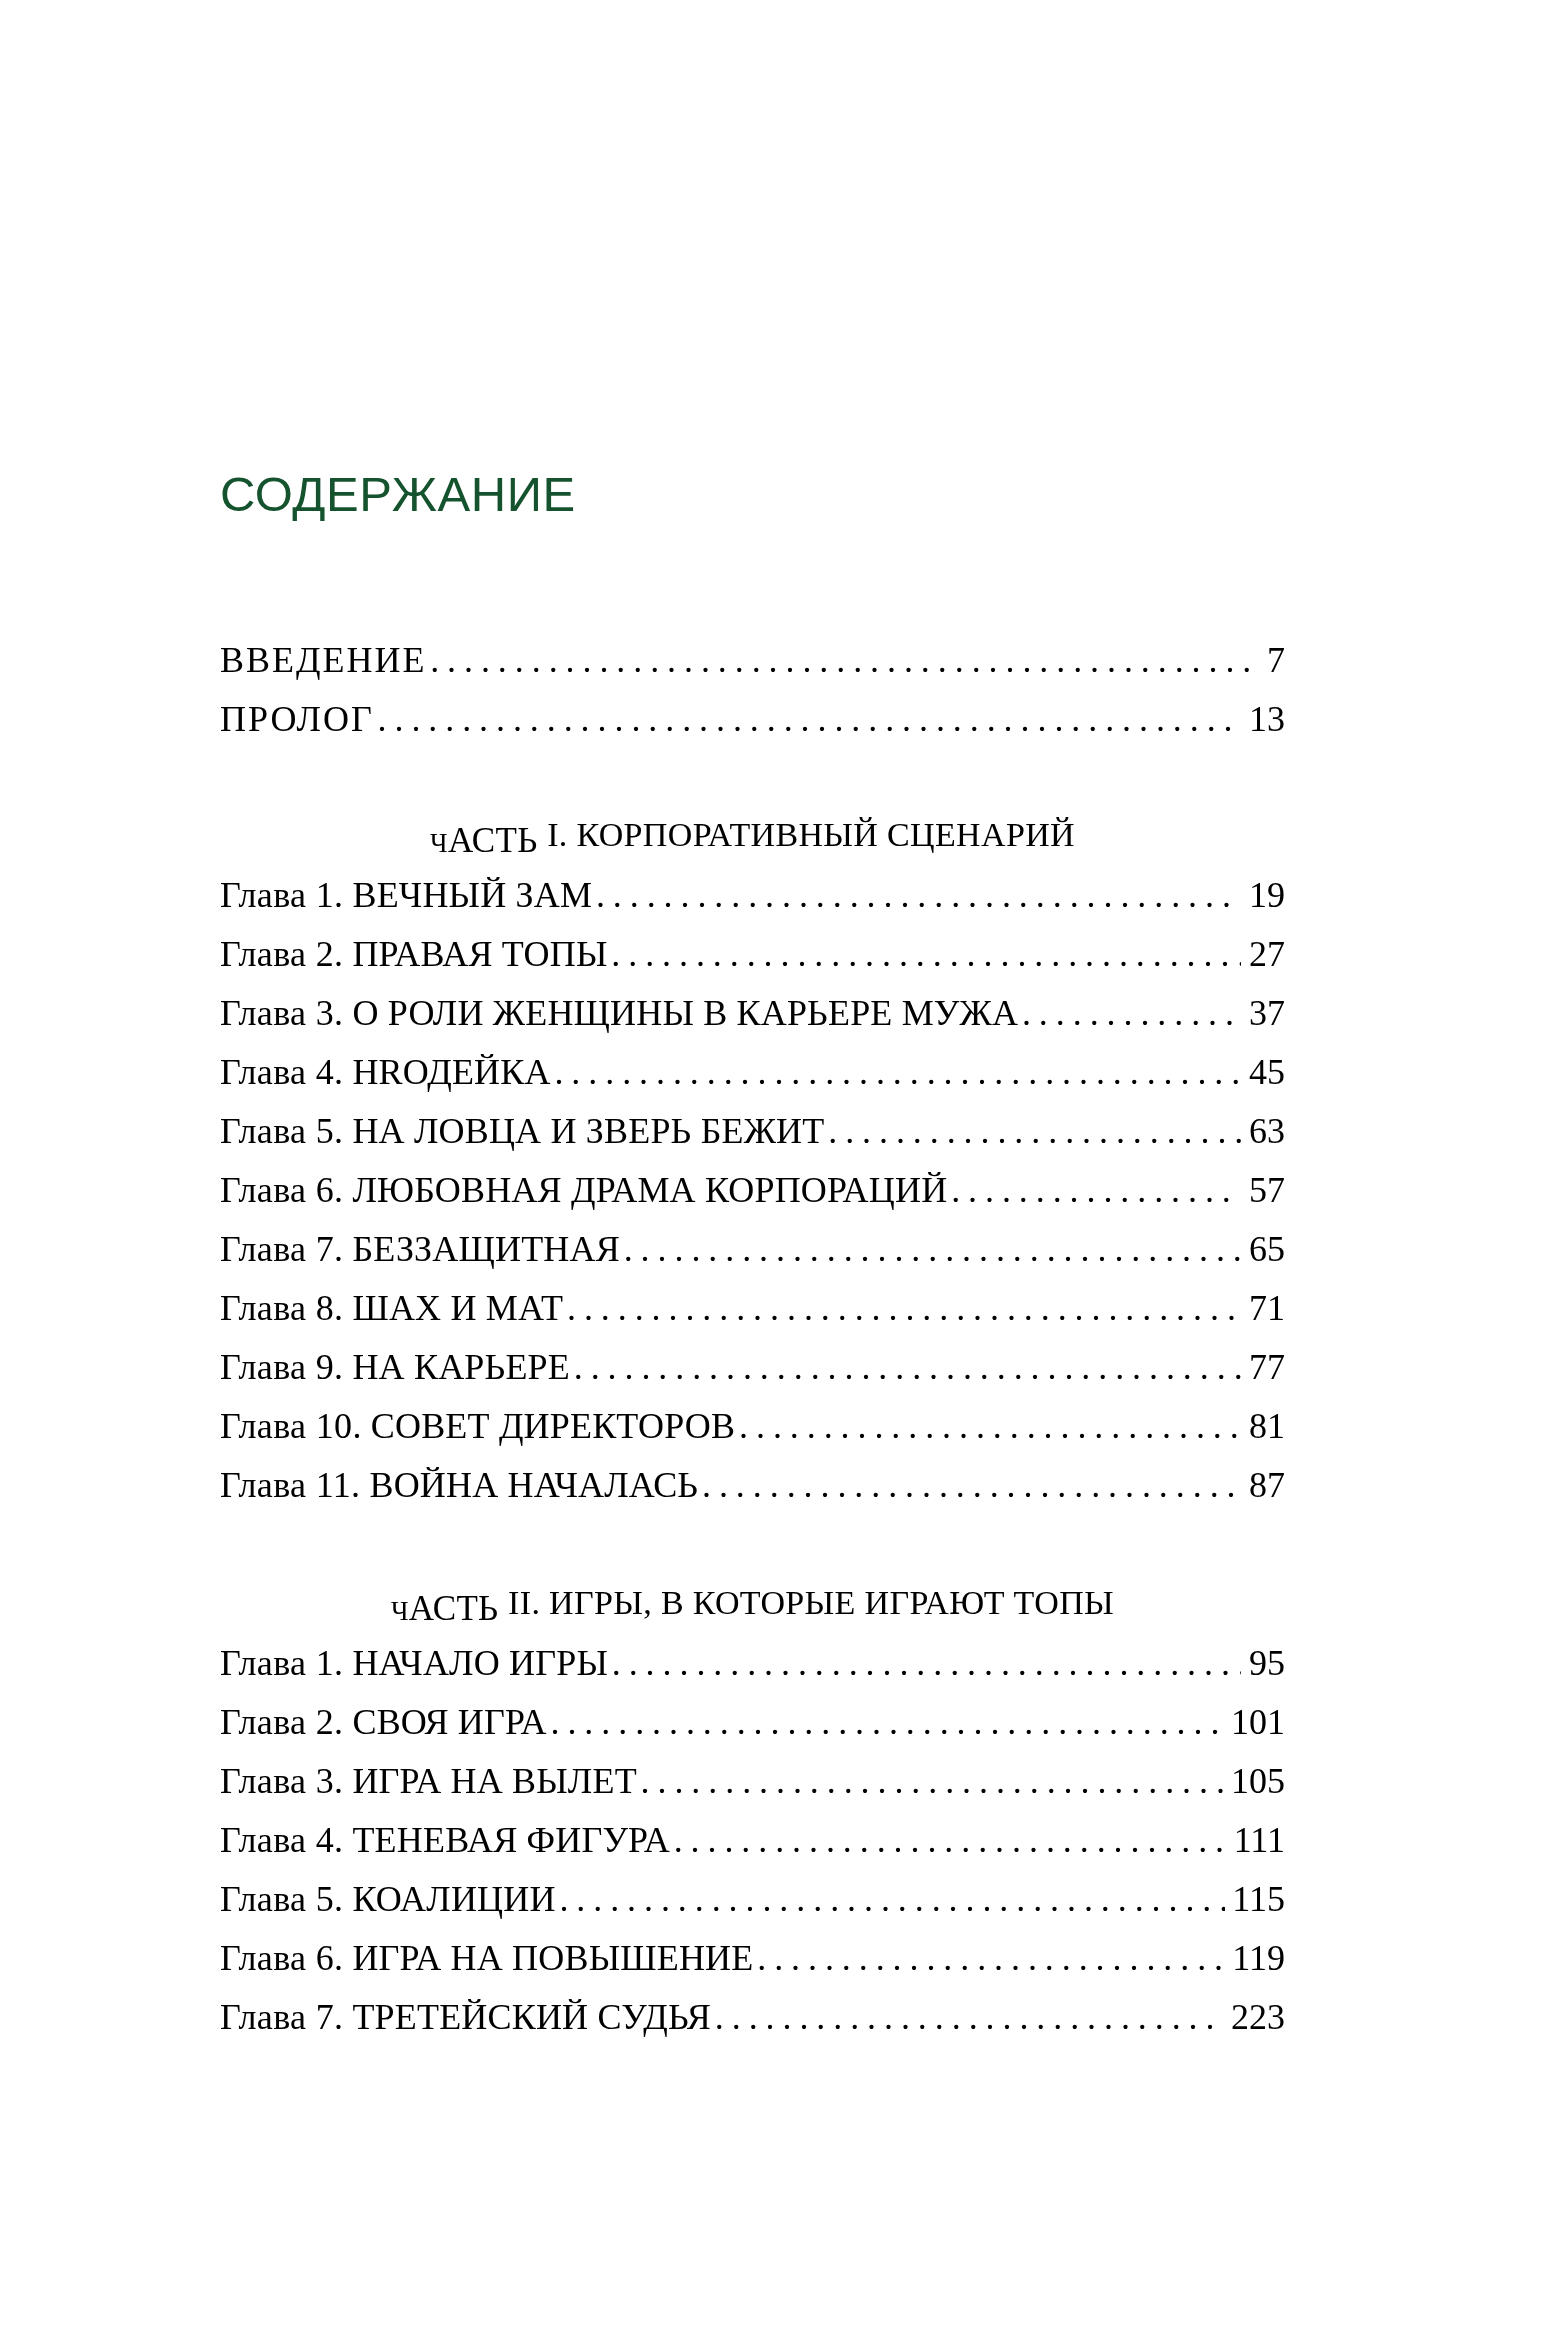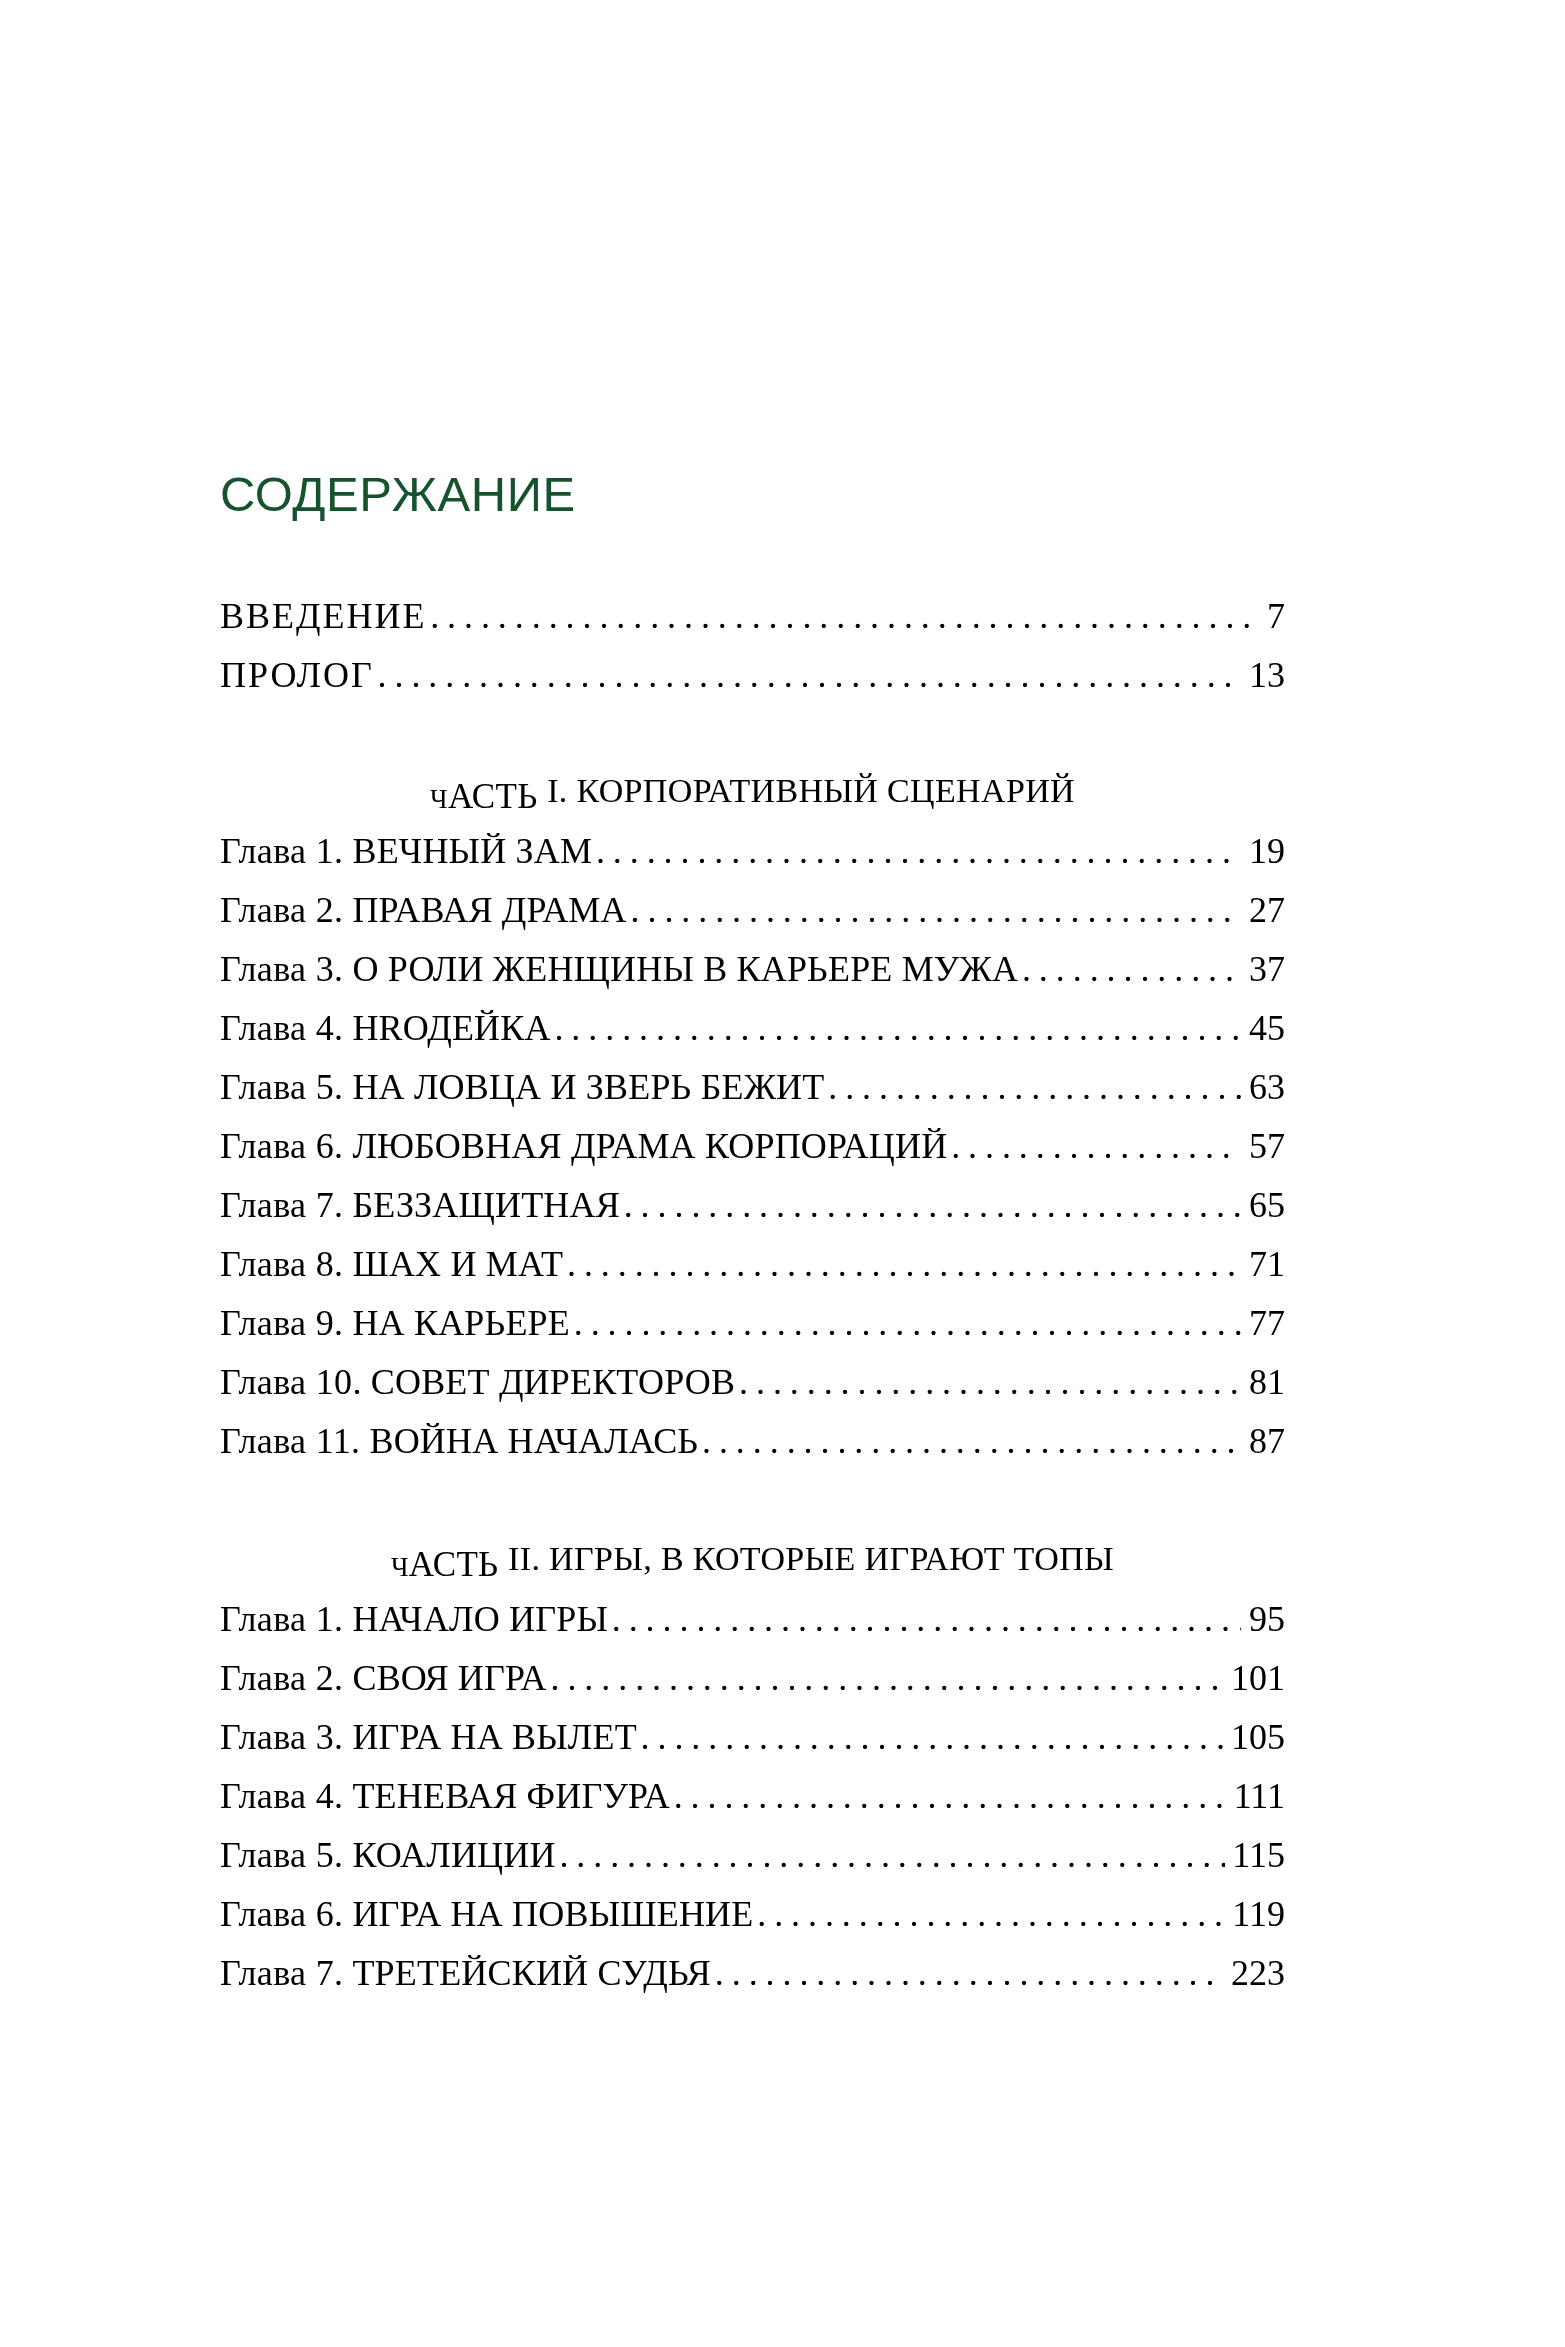--- a/index.html
+++ b/index.html
@@ -37,21 +37,21 @@
     font-weight: 400;
     letter-spacing: 0.5px;
     line-height: 1;
     color: #14532d;
     white-space: nowrap;
   }
 
   
   .toc-list {
     position: absolute;
-    top: 598px;
+    top: 642px;
     left: 0;
     width: 1065px;
   }
 
   
   .entry {
     display: flex;
     align-items: baseline;
     width: 100%;
     font-size: 36px;
@@ -148,21 +148,21 @@
       <div class="part-heading">
         <span class="pw">Часть</span>
         <span class="prest">I. КОРПОРАТИВНЫЙ СЦЕНАРИЙ</span>
       </div>
       <div class="entry chapter">
         <span class="label"><span class="ch-word">Глава 1.</span><span> </span><span class="ch-title">ВЕЧНЫЙ ЗАМ</span></span>
         <span class="leader">........................................................................................................................................................................................................</span>
         <span class="pageno">19</span>
       </div>
       <div class="entry chapter">
-        <span class="label"><span class="ch-word">Глава 2.</span><span> </span><span class="ch-title">ПРАВАЯ ДРАМА</span></span>
+        <span class="label"><span class="ch-word">Глава 2.</span><span> </span><span class="ch-title">ПРАВАЯ ТОПЫ</span></span>
         <span class="leader">........................................................................................................................................................................................................</span>
         <span class="pageno">27</span>
       </div>
       <div class="entry chapter">
         <span class="label"><span class="ch-word">Глава 3.</span><span> </span><span class="ch-title">О РОЛИ ЖЕНЩИНЫ В КАРЬЕРЕ МУЖА</span></span>
         <span class="leader">........................................................................................................................................................................................................</span>
         <span class="pageno">37</span>
       </div>
       <div class="entry chapter">
         <span class="label"><span class="ch-word">Глава 4.</span><span> </span><span class="ch-title">HRОДЕЙКА</span></span>

